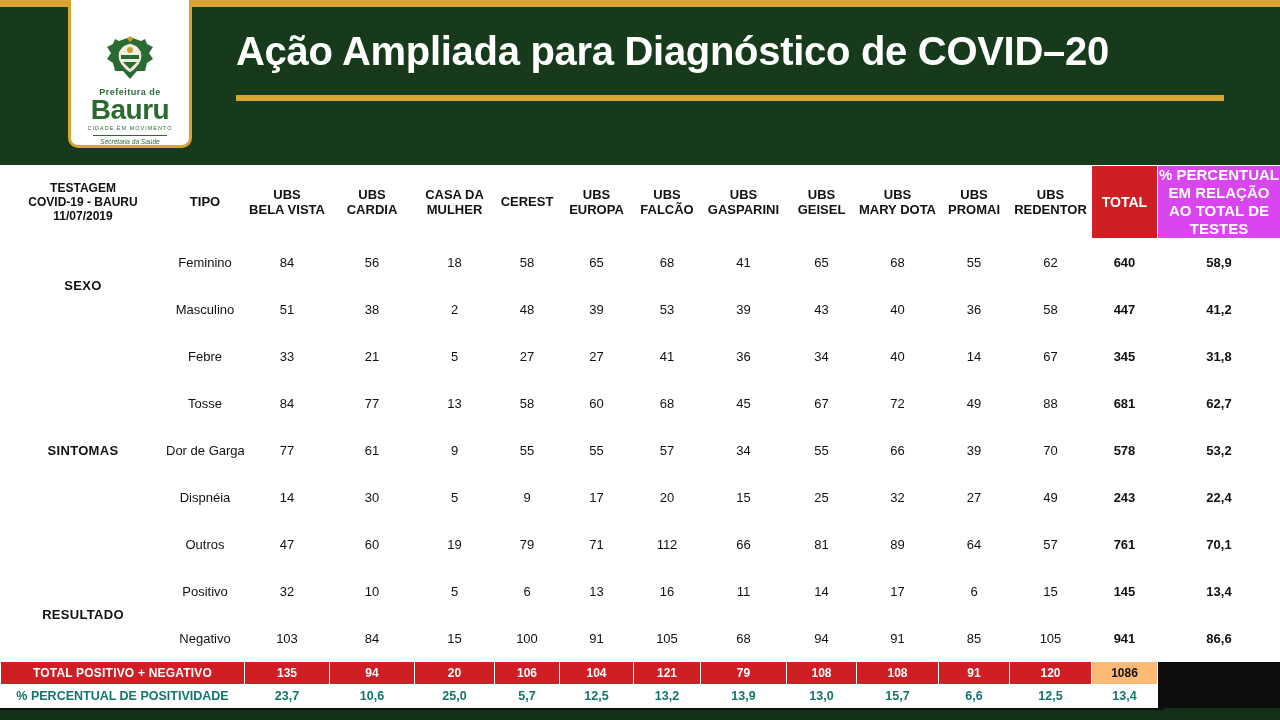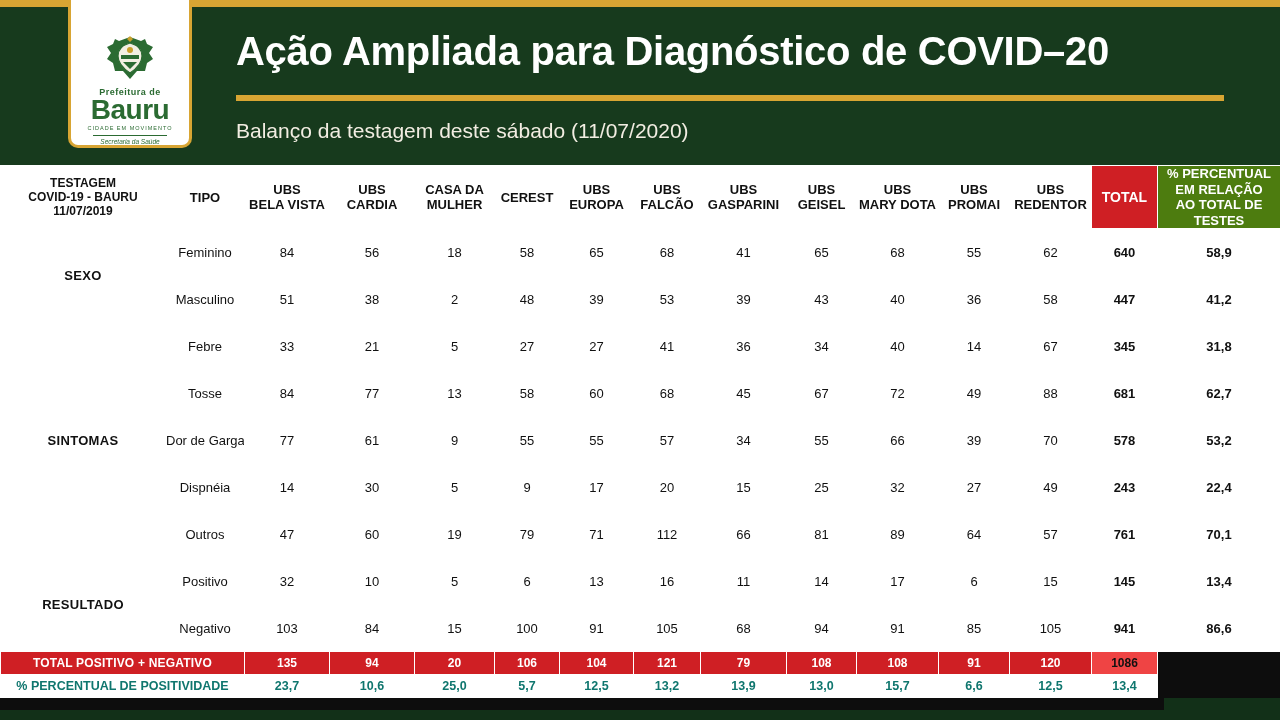--- a/index.html
+++ b/index.html
@@ -117,23 +117,23 @@
   }
   .hdr th.corner {
     font-size: 12px;
   }
   .hdr th.total-h {
     background: #cf1f24;
     color: #ffffff;
     font-size: 14px;
   }
   .hdr th.pct-h {
-    background: #4d7c0f;
-    color: #ffffff;
-    font-size: 13px;
+    background: #d946ef;
+    color: #ffffff;
+    font-size: 15px;
     line-height: 1.2;
   }
   td.group {
     background: #dcdac4;
     color: #111;
     font-weight: bold;
     font-size: 13px;
     letter-spacing: .3px;
   }
   td.rowlabel {
@@ -156,21 +156,21 @@
   }
   
   tr.footer-red td {
     background: #cf1f24;
     color: #ffffff;
     font-weight: bold;
     font-size: 12px;
     height: 23px;
   }
   tr.footer-red td.lbl { text-align: center; letter-spacing: .2px; }
-  tr.footer-red td.last { background: #ef4444; color: #111; }
+  tr.footer-red td.last { background: #fdba74; color: #111; }
   tr.footer-red td.blank { background: #0d0d0d; border-color: #0d0d0d; }
   tr.footer-white td {
     background: #ffffff;
     color: #0f766e;
     font-weight: bold;
     font-size: 12.5px;
     height: 23px;
   }
   tr.footer-white td.lbl { background: #ffffff; }
   tr.footer-white td.blank { background: #0d0d0d; border-color: #0d0d0d; }
@@ -198,21 +198,20 @@
       </div>
       <div class="logo-pref">Prefeitura de</div>
       <div class="logo-bauru">Bauru</div>
       <div class="logo-sub">CIDADE EM MOVIMENTO</div>
       <div class="logo-rule"></div>
       <div class="logo-sec">Secretaria da Saúde</div>
     </div>
 
     <div class="title">Ação Ampliada para Diagnóstico de COVID–20</div>
     <div class="title-rule"></div>
-    <div class="subtitle">Balanço da testagem deste sábado (11/07/2020)</div>
   </div>
 
   <div class="table-wrap">
     <table class="grid">
       <colgroup>
         <col style="width:165px">
         <col style="width:79px">
         <col style="width:85px">
         <col style="width:85px">
         <col style="width:80px">

